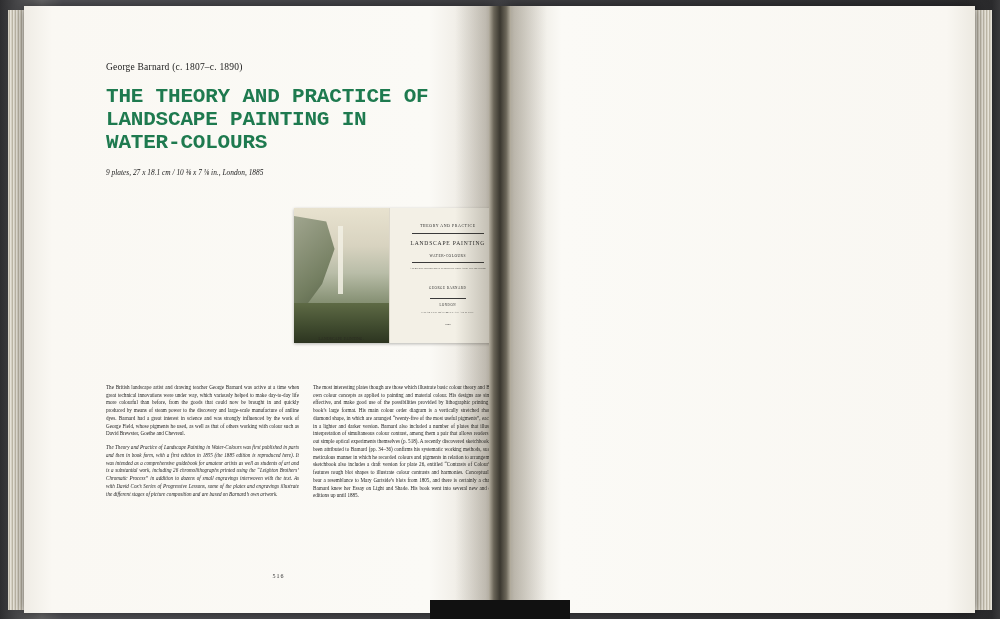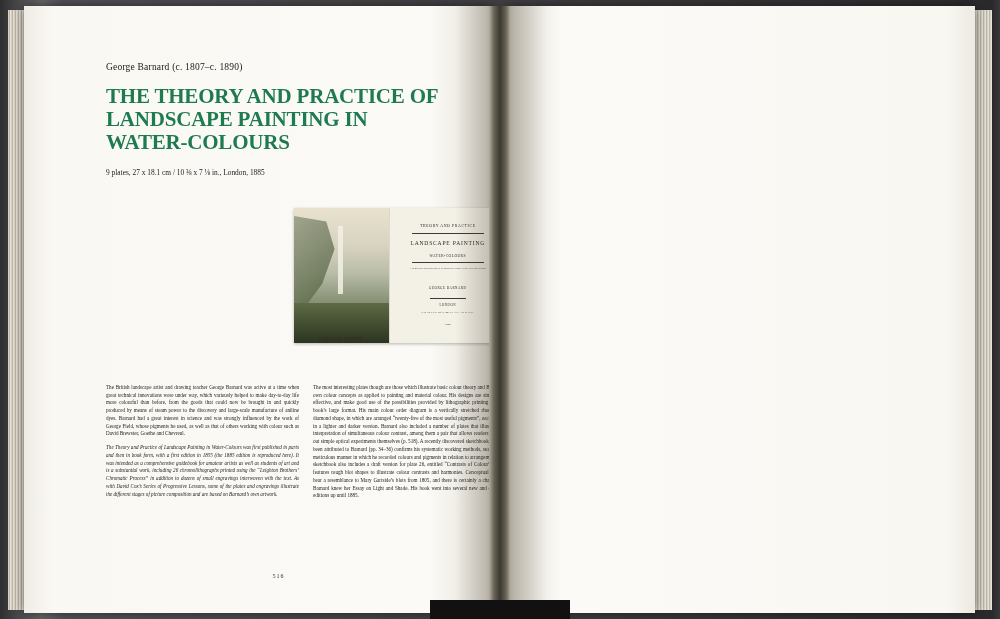--- a/index.html
+++ b/index.html
@@ -34,23 +34,23 @@
      background:repeating-linear-gradient(90deg,#d8d3c6 0 1px,#bdb7a7 1px 2px,#e8e4da 2px 3px);
      transform:skewY(0.6deg);}
   .edge-right{position:absolute;left:973px;top:10px;width:19px;height:600px;
      background:repeating-linear-gradient(90deg,#e8e4da 0 1px,#bdb7a7 1px 2px,#d8d3c6 2px 3px);
      transform:skewY(-0.6deg);}
   .bottom-shadow{position:absolute;left:430px;top:600px;width:140px;height:19px;background:#111;}
 
   
   .lp{position:absolute;left:82px;top:56px;width:345px;}
   .author{font-size:9.5px;letter-spacing:.2px;color:#1a1a1a;margin-bottom:13px;}
-  .title{font-family:Liberation Serif, serif;font-weight:700;color:#1e7a4f;
+  .title{font-family:Liberation Mono, monospace;font-weight:700;color:#1e7a4f;
      font-size:21px;line-height:1.10;letter-spacing:-.2px;margin:0 0 14px 0;text-transform:uppercase;}
-  .subline{font-size:7.4px;color:#222;line-height:1.45;}
+  .subline{font-size:7.4px;font-style:italic;color:#222;line-height:1.45;}
 
   .plate-img{position:absolute;left:270px;top:202px;width:212px;height:135px;
      box-shadow:0 1px 3px rgba(0,0,0,.28);display:flex;}
   .plate-a{width:95px;height:135px;position:relative;overflow:hidden;background:#cfc6b0;}
   .plate-a .sky{position:absolute;inset:0;
      background:linear-gradient(180deg,#e8e2cf 0%,#d8d3c0 28%,#b9bda8 48%,#8a9478 68%,#6d7a57 85%,#4f5a3c 100%);}
   .plate-a .cliff{position:absolute;left:0;top:8px;width:52px;height:92px;
      background:linear-gradient(135deg,#9aa089 0%,#6f7a5c 60%,#4c5640 100%);
      clip-path:polygon(0 0,62% 6%,78% 36%,54% 74%,20% 100%,0 100%);opacity:.92;}
   .plate-a .fall{position:absolute;left:44px;top:18px;width:5px;height:68px;background:#f2f0e4;opacity:.85;}

